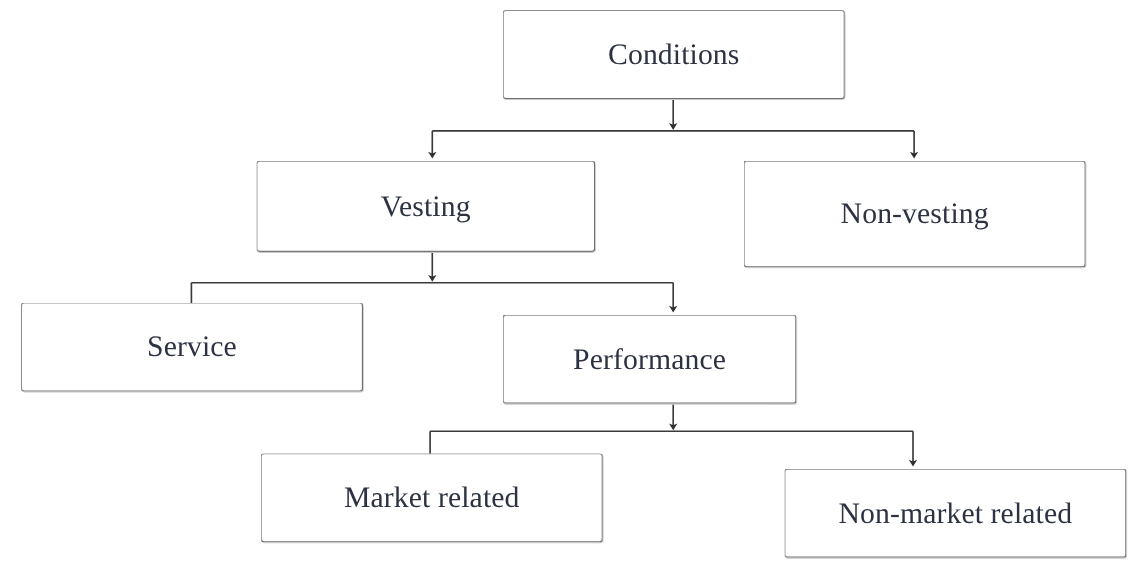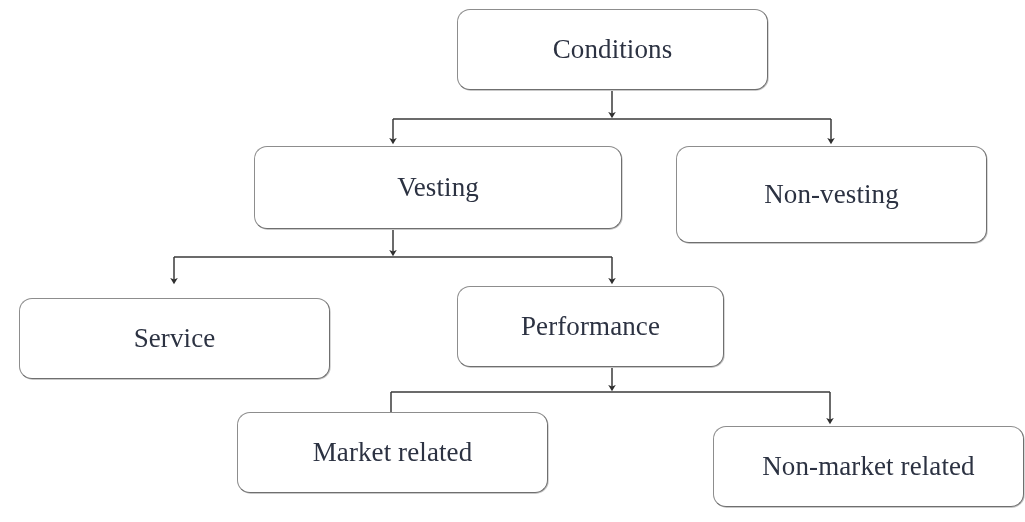--- a/index.html
+++ b/index.html
@@ -26,39 +26,39 @@
     height: 522px;
     pointer-events: none;
   }
   .node-box {
     position: absolute;
     box-sizing: border-box;
     background: #ffffff;
     border: 1.2px solid #8d8d8d;
     border-right-color: #6f6f6f;
     border-bottom-color: #6f6f6f;
-    border-radius: 13px;
+    border-radius: 3px;
     display: flex;
     align-items: center;
     justify-content: center;
     box-shadow: 0.7px 0.9px 0 0 #c8c8c8;
   }
   .node-label {
     color: #2c3242;
     font-size: 27px;
     line-height: 1;
     letter-spacing: 0.1px;
     white-space: nowrap;
     font-weight: 400;
   }
   
   #node-conditions      { left: 457px; top:   9px; width: 311px; height: 81px; }
-  #node-vesting         { left: 254px; top: 146px; width: 368px; height: 83px; }
+  #node-vesting         { left: 233px; top: 146px; width: 308px; height: 83px; }
   #node-nonvesting      { left: 676px; top: 146px; width: 311px; height: 97px; }
-  #node-service         { left:  19px; top: 298px; width: 311px; height: 81px; }
+  #node-service         { left:  19px; top: 275px; width: 311px; height: 81px; }
   #node-performance     { left: 457px; top: 286px; width: 267px; height: 81px; }
   #node-market          { left: 237px; top: 412px; width: 311px; height: 81px; }
   #node-nonmarket       { left: 676px; top: 426px; width: 311px; height: 81px; margin-left: 37px; }
 </style>
 </head>
 <body>
 
 <div id="diagram-root">
 
   <svg id="connector-layer" viewBox="0 0 1025 522" width="1025" height="522" xmlns="http://www.w3.org/2000/svg">

